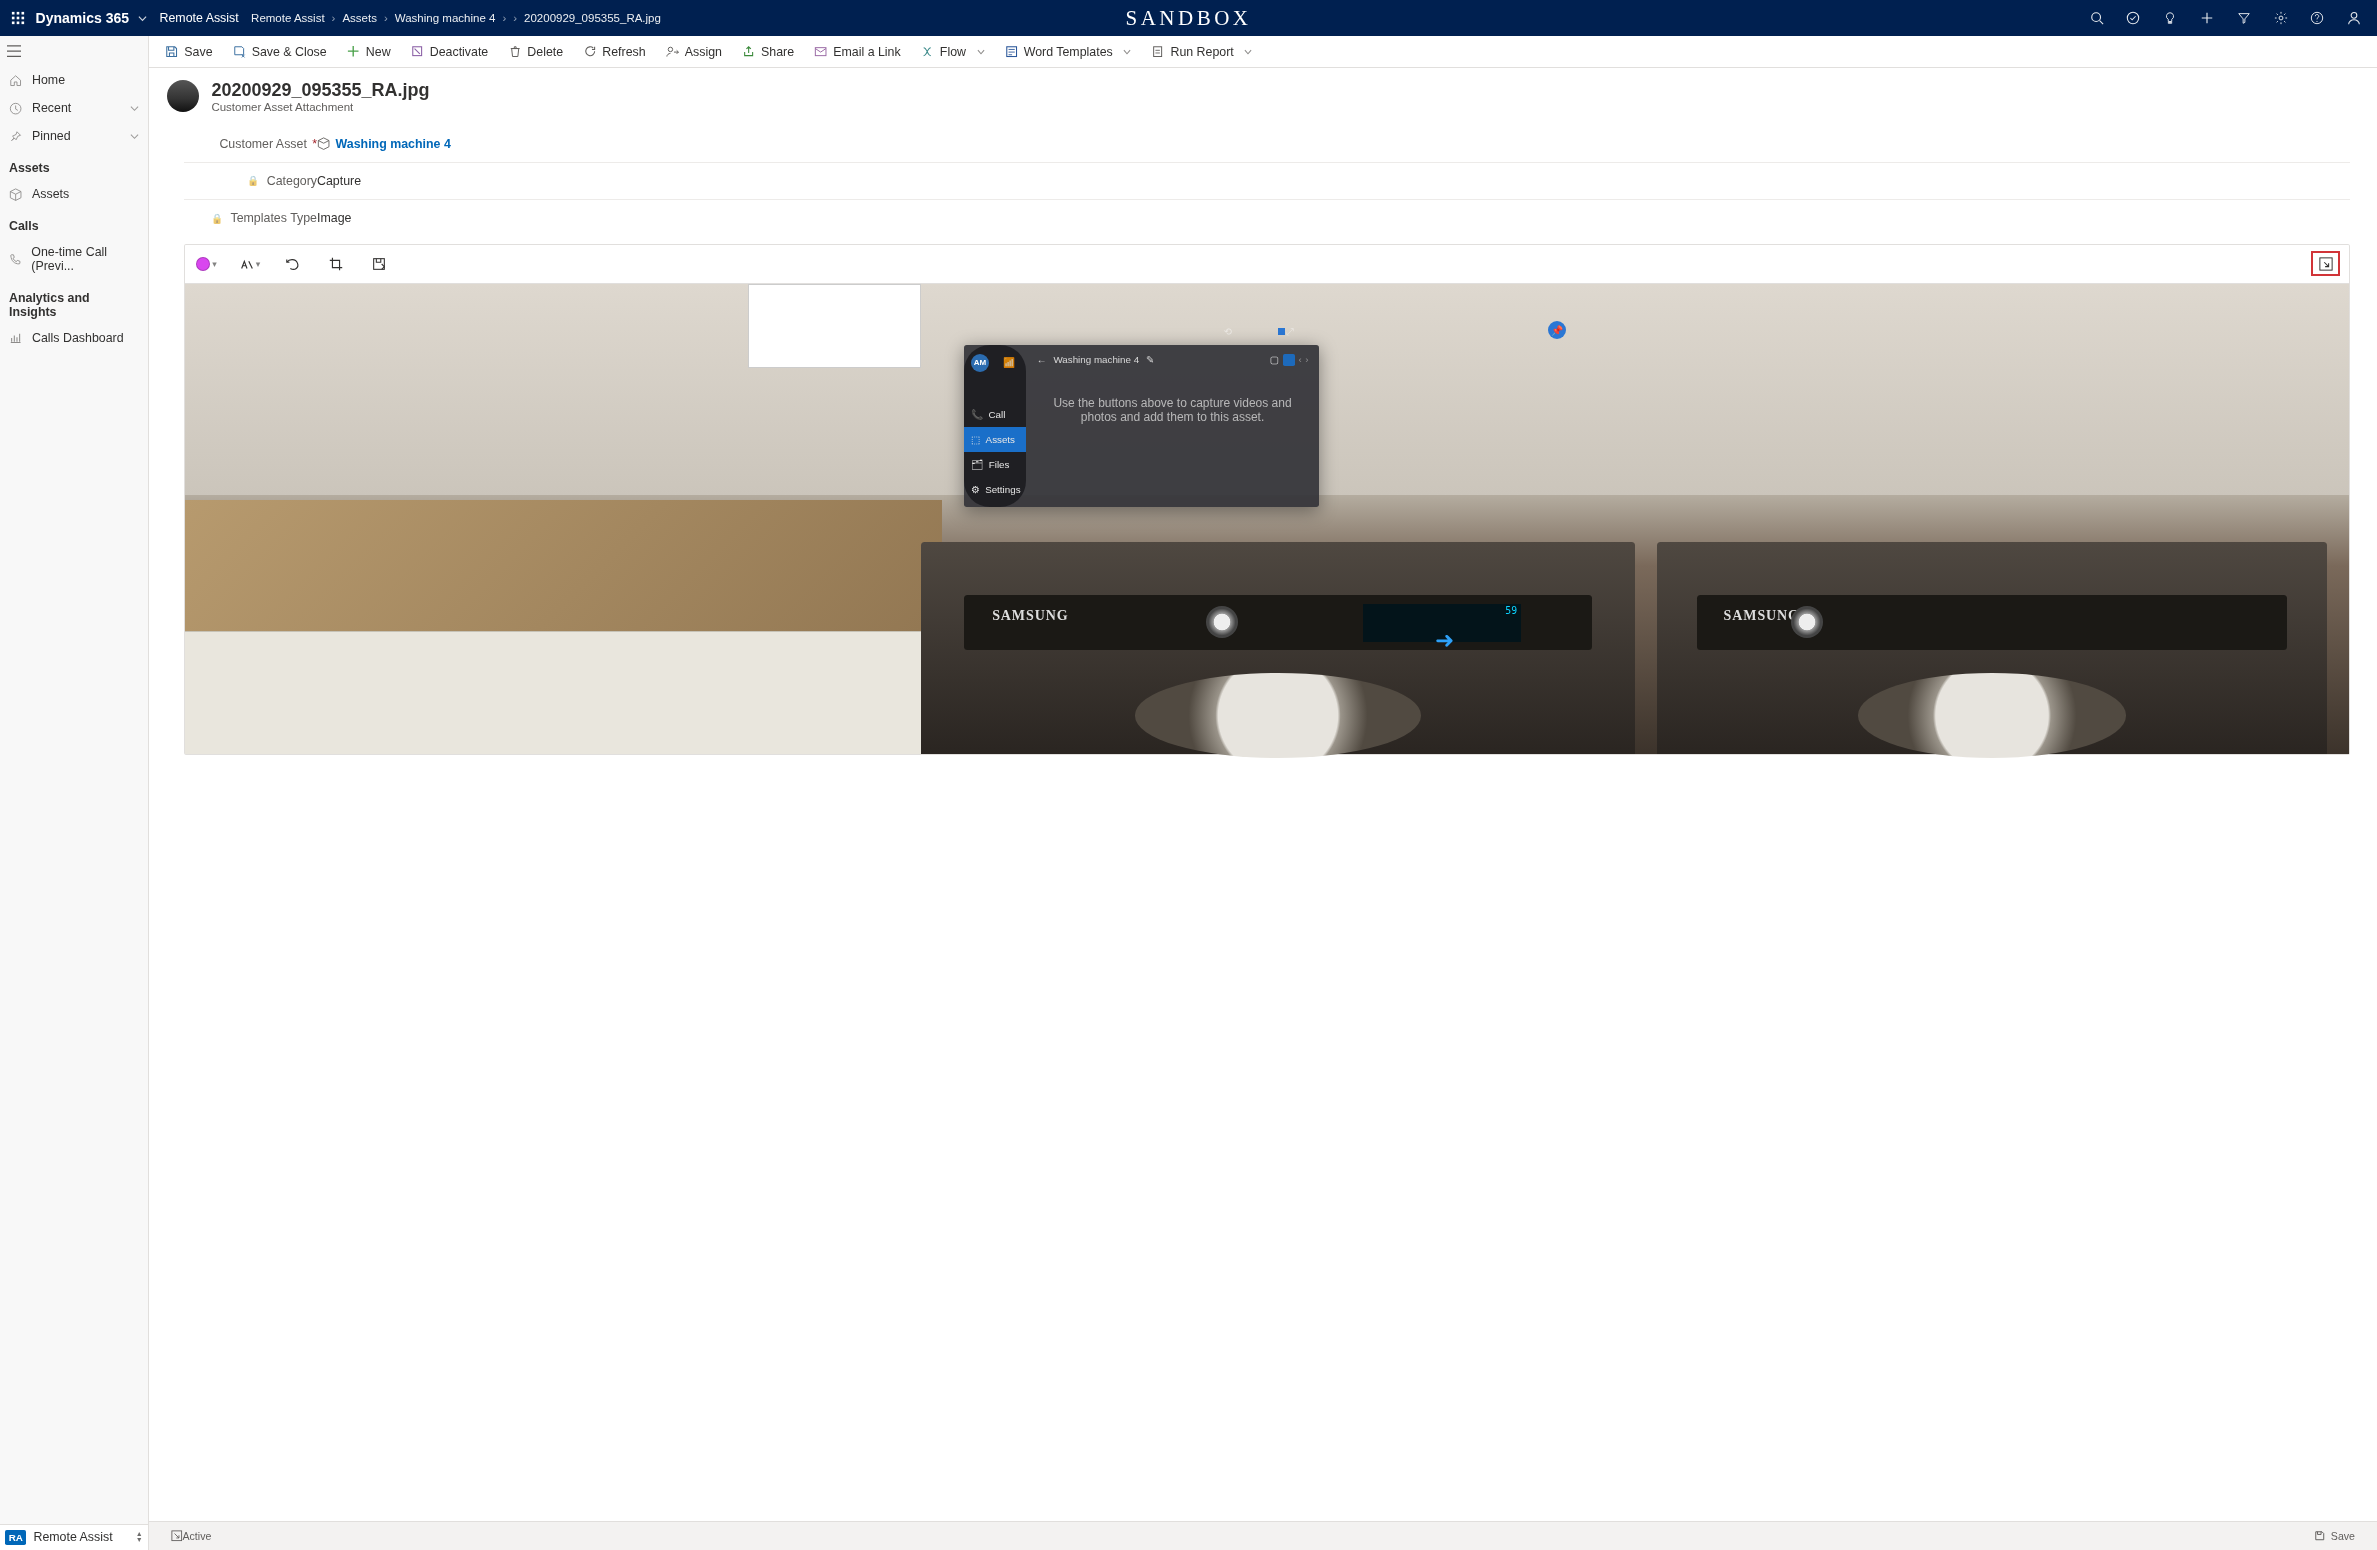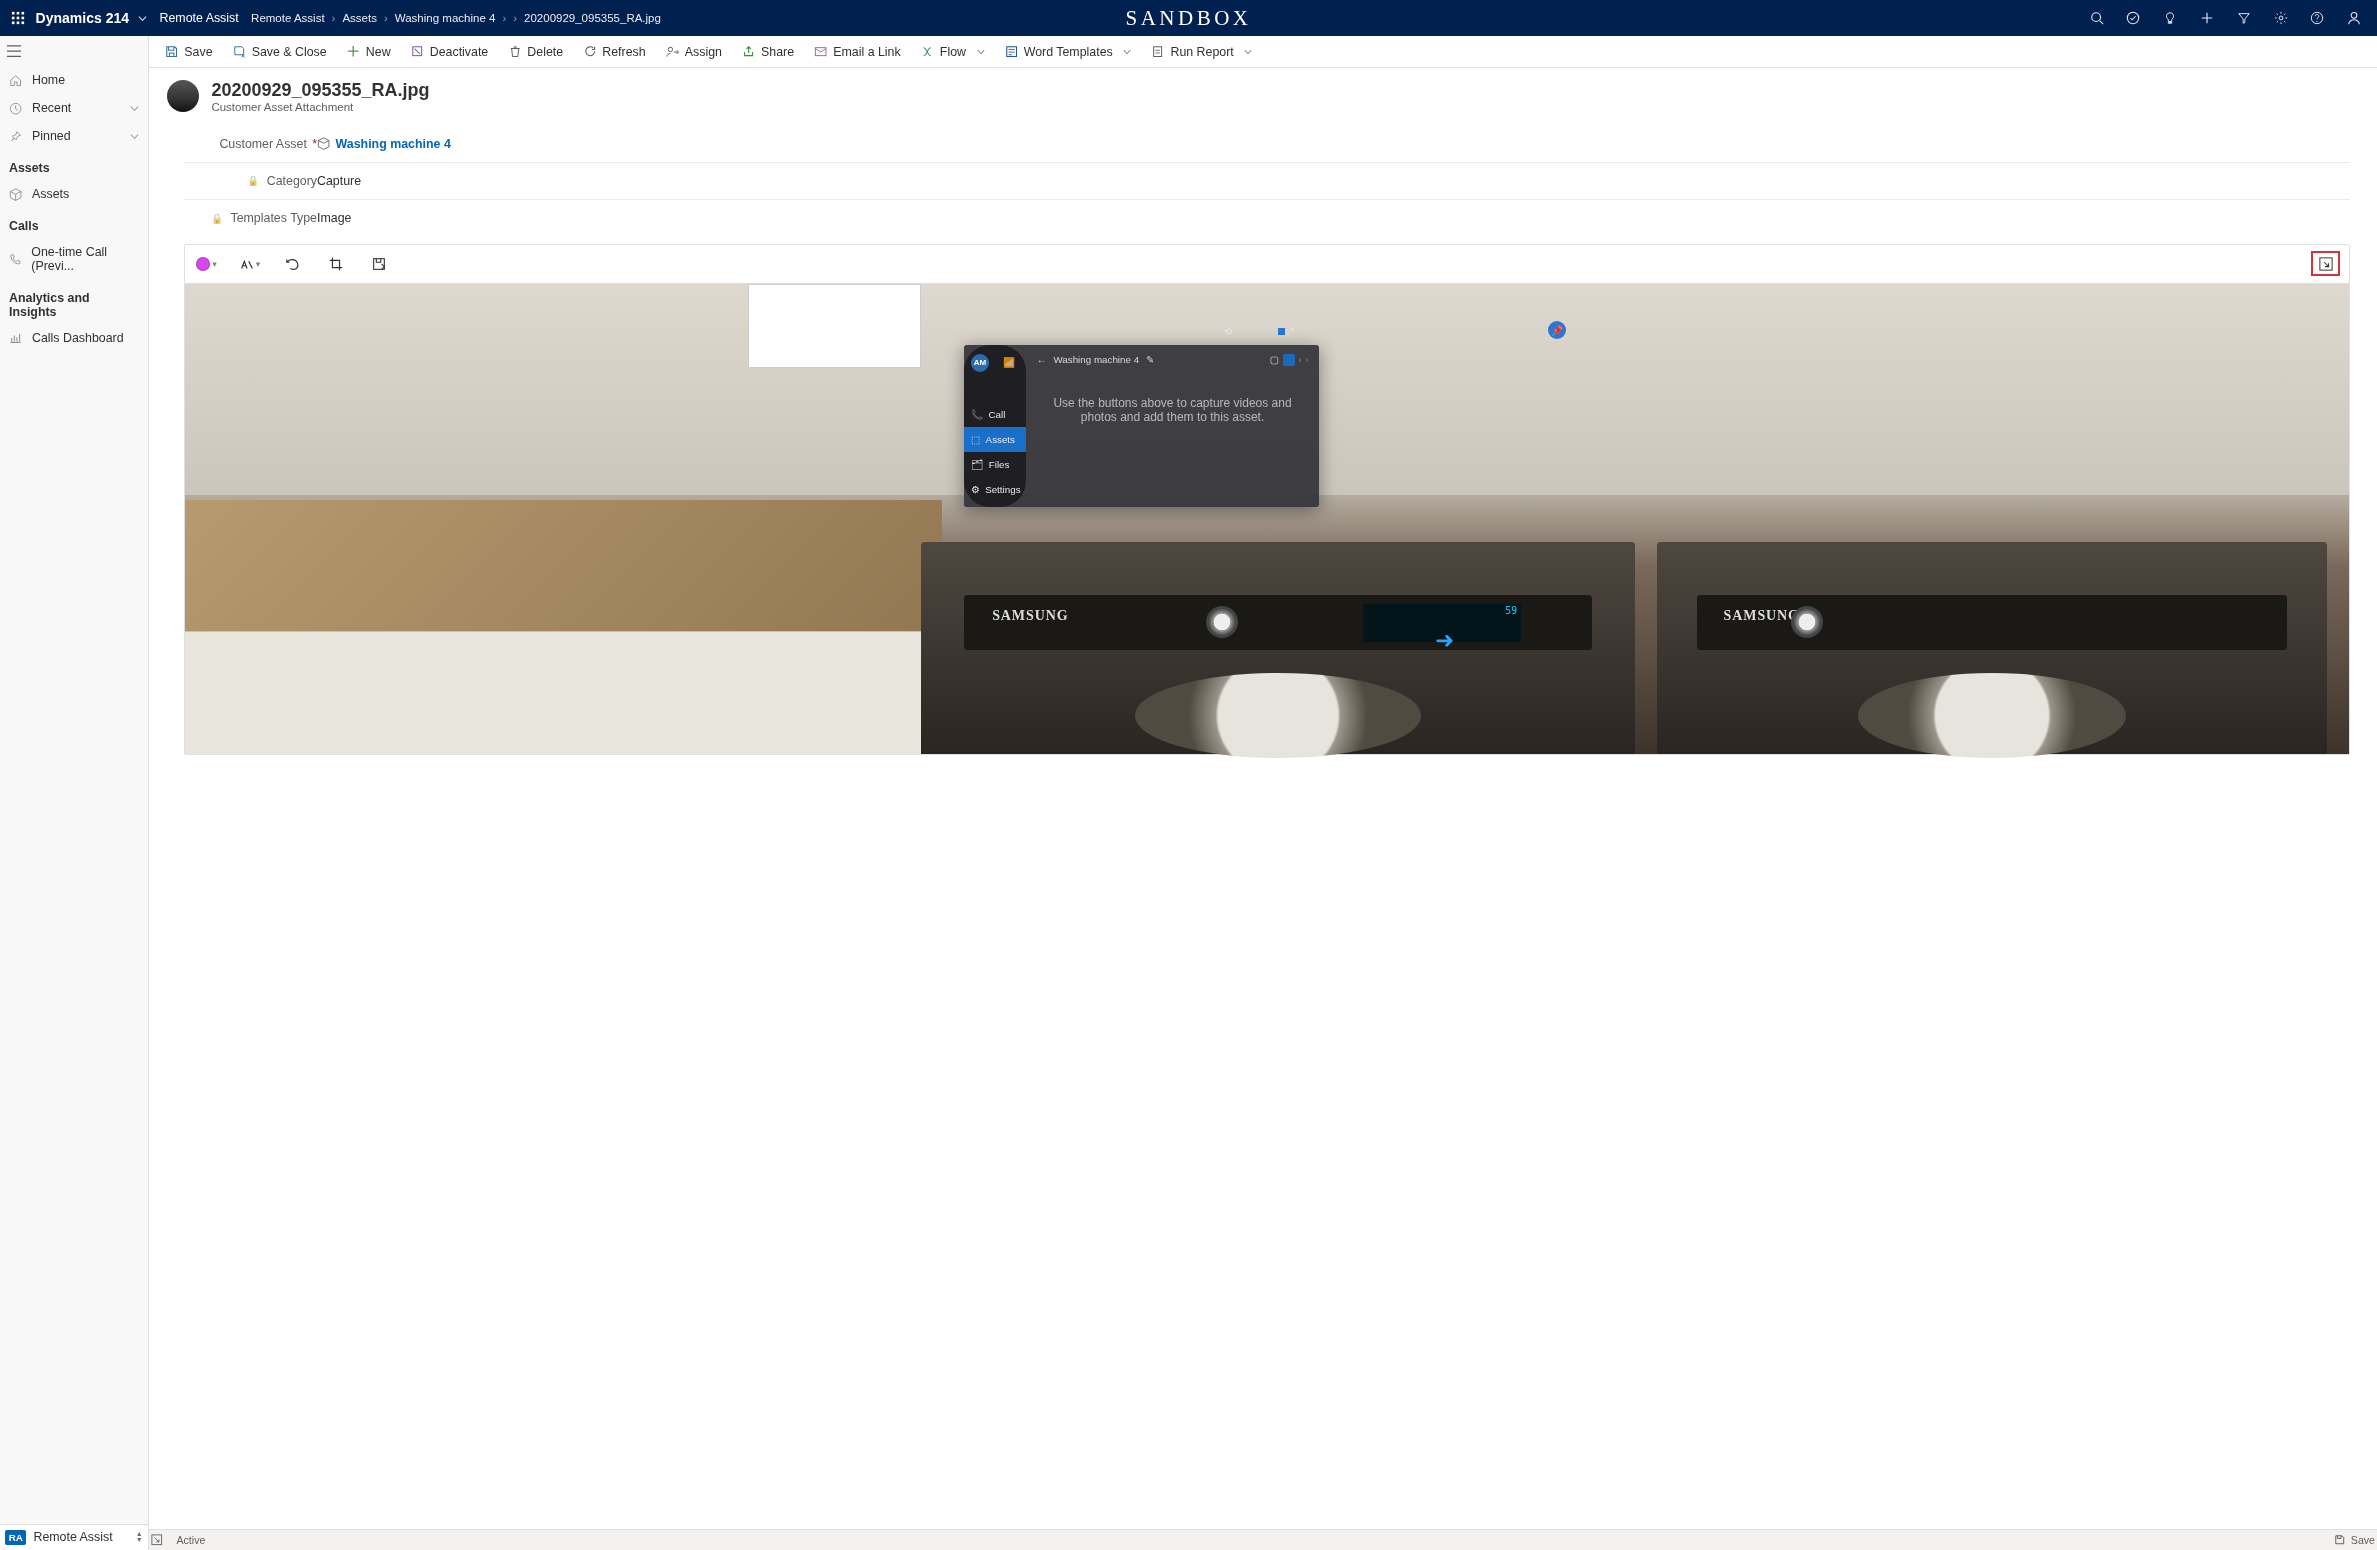--- a/index.html
+++ b/index.html
@@ -95,21 +95,21 @@
   .ar-top { display:flex; align-items:center; gap:7px; font-size:9.8px; opacity:.9; margin-bottom:14px;}
   .ar-top .tgl { margin-left:auto; display:flex; gap:3.5px; align-items:center;}
   .ar-top .tgl .sq { width:12.4px; height:12.4px; background:#1a6fc9; border-radius:1.8px;}
   .ar-top .tgl .nav { opacity:.5;}
   .ar-hint { font-size:12px; opacity:.85; text-align:center; padding: 16px 12.4px 27px 12.4px; color:#ccc;}
   .ar-pin { position:absolute; top:8%; left:63%; width:18px; height:18px; border-radius:50%; background:#2b77d4; color:#fff; font-size:9.8px; display:flex; align-items:center; justify-content:center;}
   .ar-icons-top { position:absolute; top:9%; left:48%; color:#fff; opacity:.5; font-size:9.8px; display:flex; gap:27px;}
   .ar-sq-top { position:absolute; top:9.5%; left:50.5%; width:7px; height:7px; background:#2b77d4;}
   
   
-  .footer { position: fixed; bottom:0; left:149px; right:0; height:21px; background:#f3f2f1; border-top:0.9px solid #e1dfdd; display:flex; align-items:center; padding:0 2px; font-size:10.6px; color:#605e5c; gap:14px;}
+  .footer { position: fixed; bottom:0; left:149px; right:0; height:29px; background:#f3f2f1; border-top:0.9px solid #e1dfdd; display:flex; align-items:center; padding:0 22px; font-size:10.6px; color:#605e5c; }
   .footer .right { margin-left:auto; display:flex; align-items:center; gap:5.3px; cursor:pointer;}
   
   svg { display:block; }
 </style>
 </head>
 <body>
 
 <div class="topbar">
   <div class="waffle">
     <svg width="14" height="14" viewBox="0 0 16 16">
@@ -119,21 +119,21 @@
           <rect x="12" y="1" width="3" height="3"></rect>
           <rect x="1" y="6.5" width="3" height="3"></rect>
           <rect x="6.5" y="6.5" width="3" height="3"></rect>
           <rect x="12" y="6.5" width="3" height="3"></rect>
           <rect x="1" y="12" width="3" height="3"></rect>
           <rect x="6.5" y="12" width="3" height="3"></rect>
           <rect x="12" y="12" width="3" height="3"></rect>
         </g>
       </svg>
   </div>
-  <span class="brand">Dynamics 214</span>
+  <span class="brand">Dynamics 365</span>
   <span class="chevron">
       <svg width="9" height="9" viewBox="0 0 10 10">
         <path d="M1 3l4 4 4-4" stroke="#fff" stroke-width="1.3" fill="none"></path>
       </svg>
     </span>
   <span class="app-name">Remote Assist</span>
   <div class="crumbs">
     <span>Remote Assist</span>
     <span class="crumb-sep">›</span>
     <span>Assets</span>

